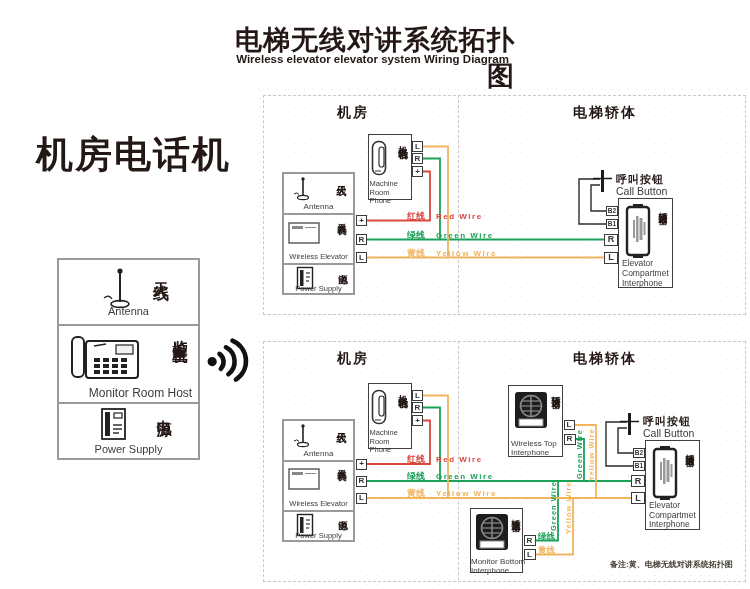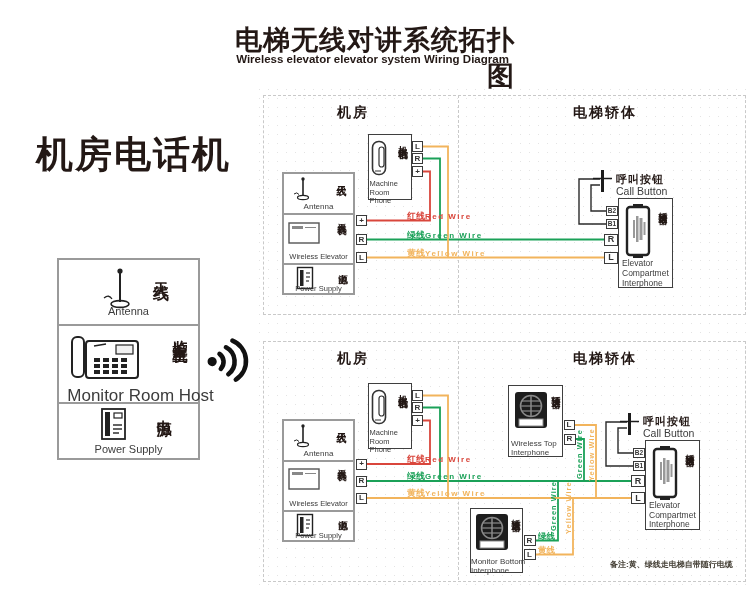--- a/index.html
+++ b/index.html
@@ -13,21 +13,21 @@
   .secheader{position:absolute;font-weight:bold;font-size:14px;letter-spacing:2px;
              color:#231815;text-align:center;}
   .cellbox{position:absolute;background:#fff;border:1.5px solid #3f3f3f;box-sizing:border-box;}
   .graybox{position:absolute;background:#fff;border:2px solid #9a9a9a;box-sizing:border-box;}
   .hline{position:absolute;border-top:2px solid #9a9a9a;height:0;}
   .term{position:absolute;box-sizing:border-box;border:1.4px solid #3a3a3a;background:#fff;
         display:flex;align-items:center;justify-content:center;font-weight:bold;
         color:#333;font-size:8px;line-height:1;}
   .vzh{writing-mode:vertical-rl;text-orientation:upright;letter-spacing:2px;font-weight:bold;}
   .en{color:#3c3c3c;}
-  .wlabel{position:absolute;display:flex;align-items:baseline;font-weight:bold;padding-left:36px;}
+  .wlabel{position:absolute;display:flex;gap:11px;align-items:baseline;font-weight:bold;padding-left:36px;}
   .wzh{font-size:9px;}
   .wen{font-size:8px;letter-spacing:1.5px;}
   .rot{position:absolute;transform:rotate(-90deg);transform-origin:0 0;
        white-space:nowrap;font-size:7.5px;font-weight:bold;letter-spacing:1px;}
   .ctr{text-align:center;}
   svg{display:block;}
 </style>
 </head>
 <body>
 
@@ -69,21 +69,21 @@
         <rect x="42" y="32" width="6" height="4"></rect>
         <rect x="51" y="32" width="6" height="4"></rect>
       <rect x="24" y="38" width="6" height="4"></rect>
         <rect x="33" y="38" width="6" height="4"></rect>
         <rect x="42" y="38" width="6" height="4"></rect>
         <rect x="51" y="38" width="6" height="4"></rect>
     </g>
   </svg>
 </span>
 <div class="abs vzh" style="left:150px;top:328px;height:56px;width:40px;font-size:15px;line-height:19px;">监控室主机</div>
-<div class="abs en ctr" style="left:58px;top:386px;width:165px;font-size:17px;">Monitor Room Host</div>
+<div class="abs en ctr" style="left:58px;top:386px;width:165px;font-size:12px;">Monitor Room Host</div>
 
 <span class="abs" style="left:100px;top:407px;">
   <svg width="28" height="34" viewBox="0 0 28 34">
     <rect x="2" y="2" width="23" height="30" fill="#fff" stroke="#222" stroke-width="1.8"></rect>
     <rect x="5" y="5" width="5" height="24" fill="#222"></rect>
     <rect x="14" y="6" width="8" height="5" fill="none" stroke="#222" stroke-width="1.2"></rect>
     <line x1="13" y1="18" x2="22" y2="18" stroke="#222" stroke-width="1.4"></line>
     <line x1="13" y1="22" x2="22" y2="22" stroke="#222" stroke-width="1.4"></line>
     <line x1="13" y1="26" x2="19" y2="26" stroke="#222" stroke-width="1.4"></line>
   </svg>
@@ -363,13 +363,13 @@
 <div class="abs vzh" style="left:509px;top:512px;height:54px;font-size:9px;letter-spacing:1px;">轿底通话器</div>
 <div class="abs en" style="left:471px;top:557px;width:58px;font-size:8px;line-height:9px;">
   <div>Monitor Bottom</div>
   <div>Interphone</div>
 </div>
 <div class="term" style="left:523.5px;top:535px;width:12px;height:11px;">R</div>
 <div class="term" style="left:523.5px;top:549px;width:12px;height:11px;">L</div>
 <div class="abs" style="left: 538px; top: 531px; font-size: 8.5px; font-weight: bold; color: rgb(27, 161, 88);">绿线</div>
 <div class="abs" style="left: 538px; top: 545px; font-size: 8.5px; font-weight: bold; color: rgb(242, 180, 92);">黄线</div>
 
-<div class="abs" style="left: 610px; top: 559px; font-size: 8px; font-weight: bold; color: rgb(69, 64, 54);">备注:黄、绿线走电梯自带随行电缆</div>
+<div class="abs" style="left: 610px; top: 559px; font-size: 8px; font-weight: bold; color: rgb(69, 64, 54);">备注:黄、电梯无线对讲系统拓扑图</div>
 
 </body></html>

